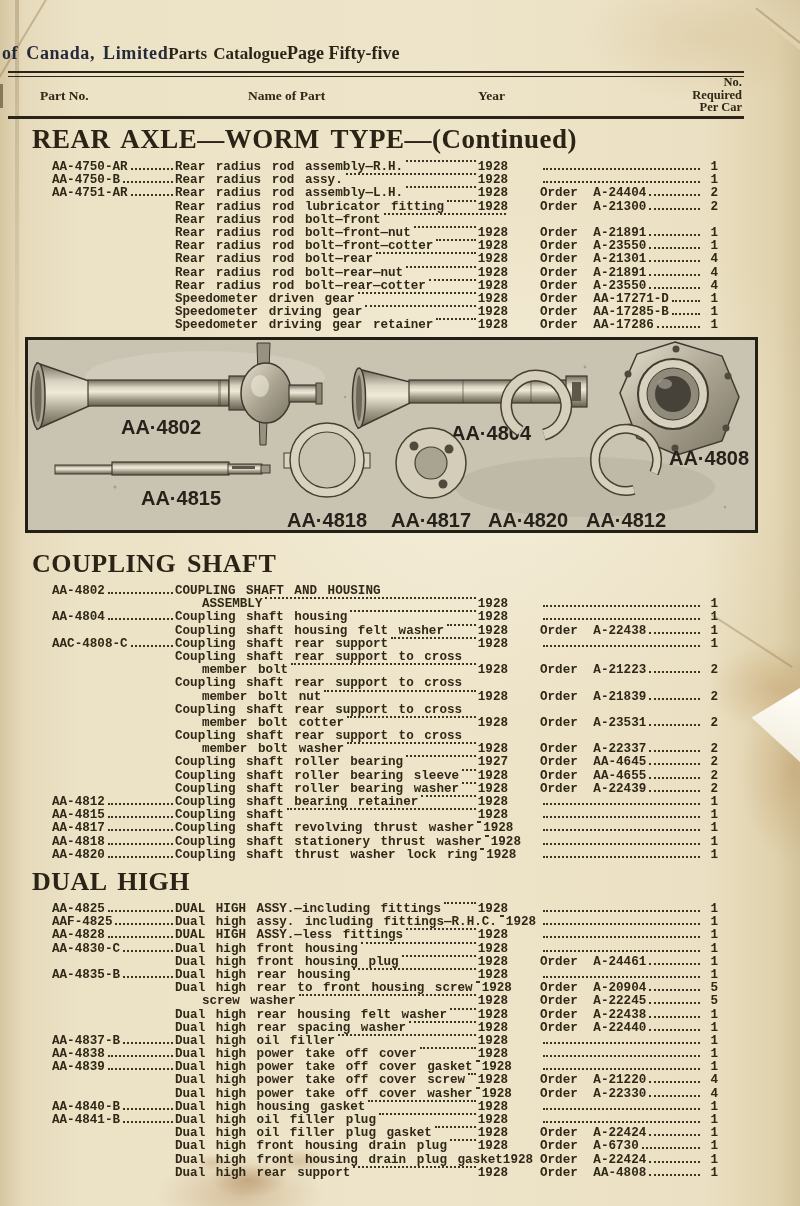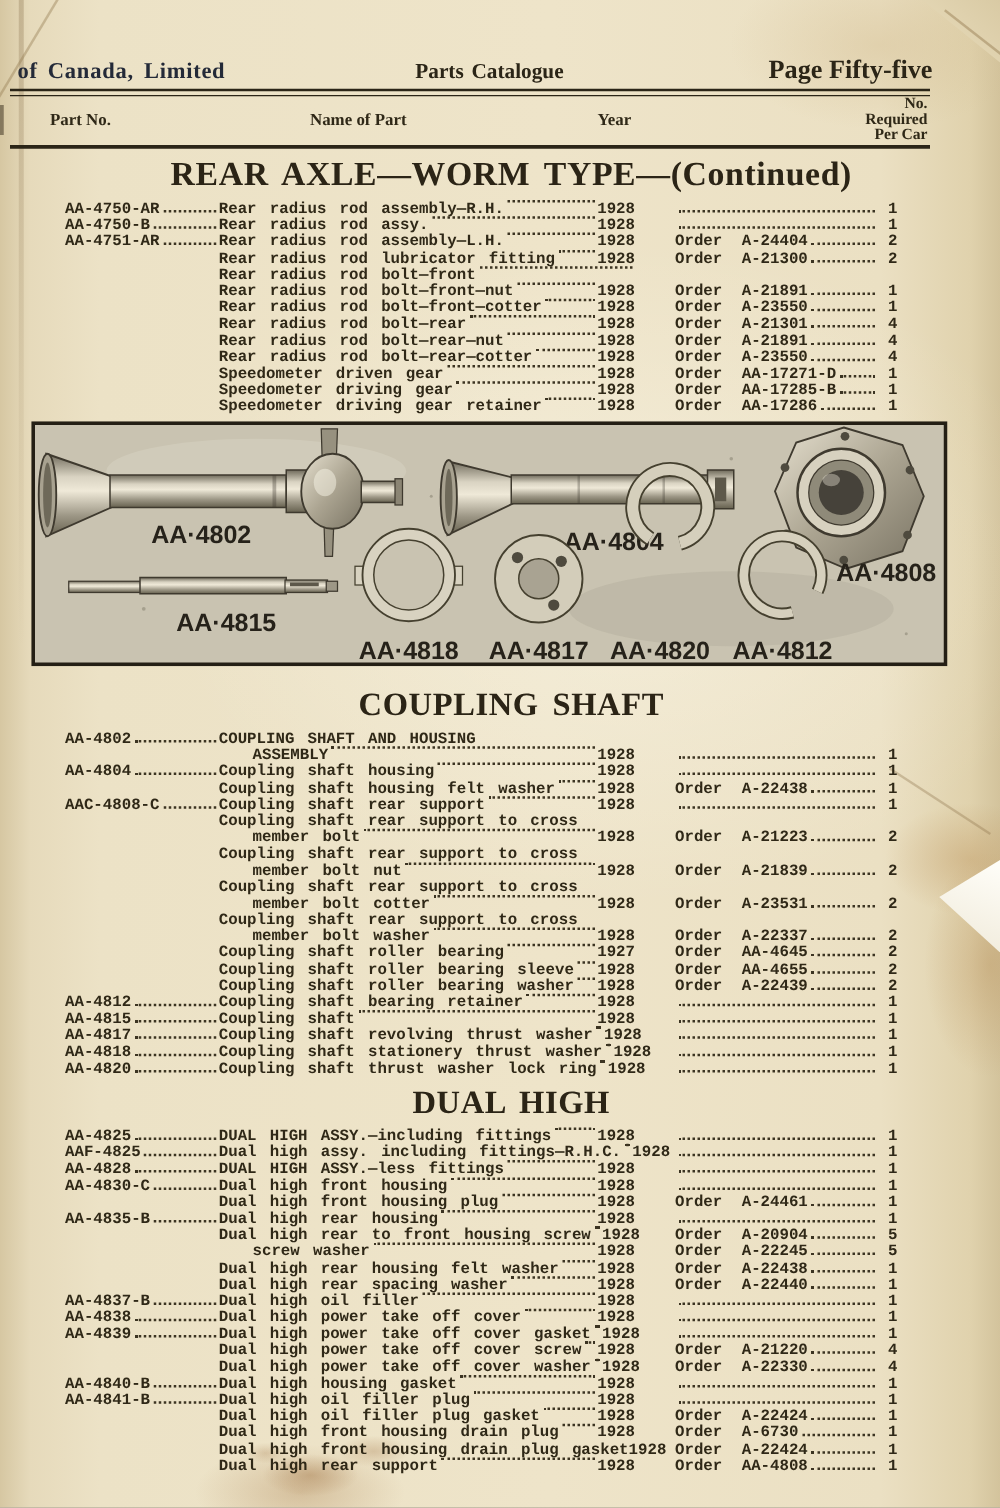--- a/index.html
+++ b/index.html
@@ -32,39 +32,39 @@
   .tear-shadow{position:absolute;right:0;top:640px;width:96px;height:2px;transform:rotate(33deg);
     background:rgba(141,115,74,.35);}
   .stain-bl{position:absolute;left:180px;top:1138px;width:180px;height:68px;
     background:
       radial-gradient(ellipse 55px 24px at 38% 62%, rgba(148,98,48,.34), transparent 70%),
       radial-gradient(ellipse 40px 18px at 66% 34%, rgba(148,98,48,.26), transparent 70%),
       radial-gradient(ellipse 22px 12px at 18% 36%, rgba(148,98,48,.22), transparent 70%);}
   .edge-mark{position:absolute;left:0;top:84px;width:3px;height:24px;background:rgba(66,54,36,.55);}
 
   
-  .masthead{position:absolute;left:14px;top:43px;width:732px;display:flex;
-    justify-content:space-between;align-items:baseline;}
+  .masthead{position:absolute;left:2px;top:43px;width:732px;display:flex;
+    align-items:baseline;}
   .mast-left{font-size:18px;font-weight:bold;letter-spacing:.6px;color:#242a38;word-spacing:3px;}
   .mast-center{font-size:17px;font-weight:bold;color:#2b2517;word-spacing:2px;}
-  .mast-right{font-size:21px;font-weight:bold;color:#2b2517;margin-left:12px;}
+  .mast-right{font-size:18px;font-weight:bold;color:#2b2517;}
   .rule-double{position:absolute;left:8px;top:71px;width:736px;height:3px;
     border-top:2px solid #2b2517;border-bottom:1px solid #2b2517;}
   .colheads{position:absolute;left:8px;top:78px;width:736px;height:38px;
     font-size:13.5px;font-weight:bold;}
   .ch-part{position:absolute;left:32px;top:10px;text-align:center;}
   .ch-name{position:absolute;left:240px;top:10px;text-align:center;}
   .ch-year{position:absolute;left:470px;top:10px;}
   .ch-qty{position:absolute;right:2px;top:-2px;text-align:right;line-height:12.5px;font-size:12.5px;}
   .rule-heavy{position:absolute;left:8px;top:116px;width:736px;height:3px;background:#2b2517;}
 
   
   section{position:absolute;left:0;width:800px;}
   .s0{top:124px;} .s1{top:549px;} .s2{top:867px;}
-  h2{margin:0 14px 5px 0;text-align:center;font-weight:bold;color:#2b2416;
+  h2{margin:0 14px 5px 0;text-align:left;font-weight:bold;color:#2b2416;
      font-size:27px;letter-spacing:.5px;word-spacing:4px;padding-left:32px;}
   .s1 h2,.s2 h2{font-size:26px;}
   .rows{padding-left:52px;word-spacing:3px;font-family:Liberation Mono, monospace;}
   .row{display:flex;align-items:baseline;height:13.2px;font-size:12.6px;font-weight:bold;
        white-space:nowrap;}
   .cell-part{width:123px;display:flex;align-items:baseline;flex:none;}
   .cell-name{width:333px;display:flex;align-items:flex-start;flex:none;}
   .cell-right{width:178px;display:flex;align-items:baseline;flex:none;margin-left:32px;}
   .lead{flex:1 1 auto;min-width:4px;border-bottom:2px dotted #3c3422;margin:0 2px 3px 3px;}
   .ind .nm{padding-left:27px;}

